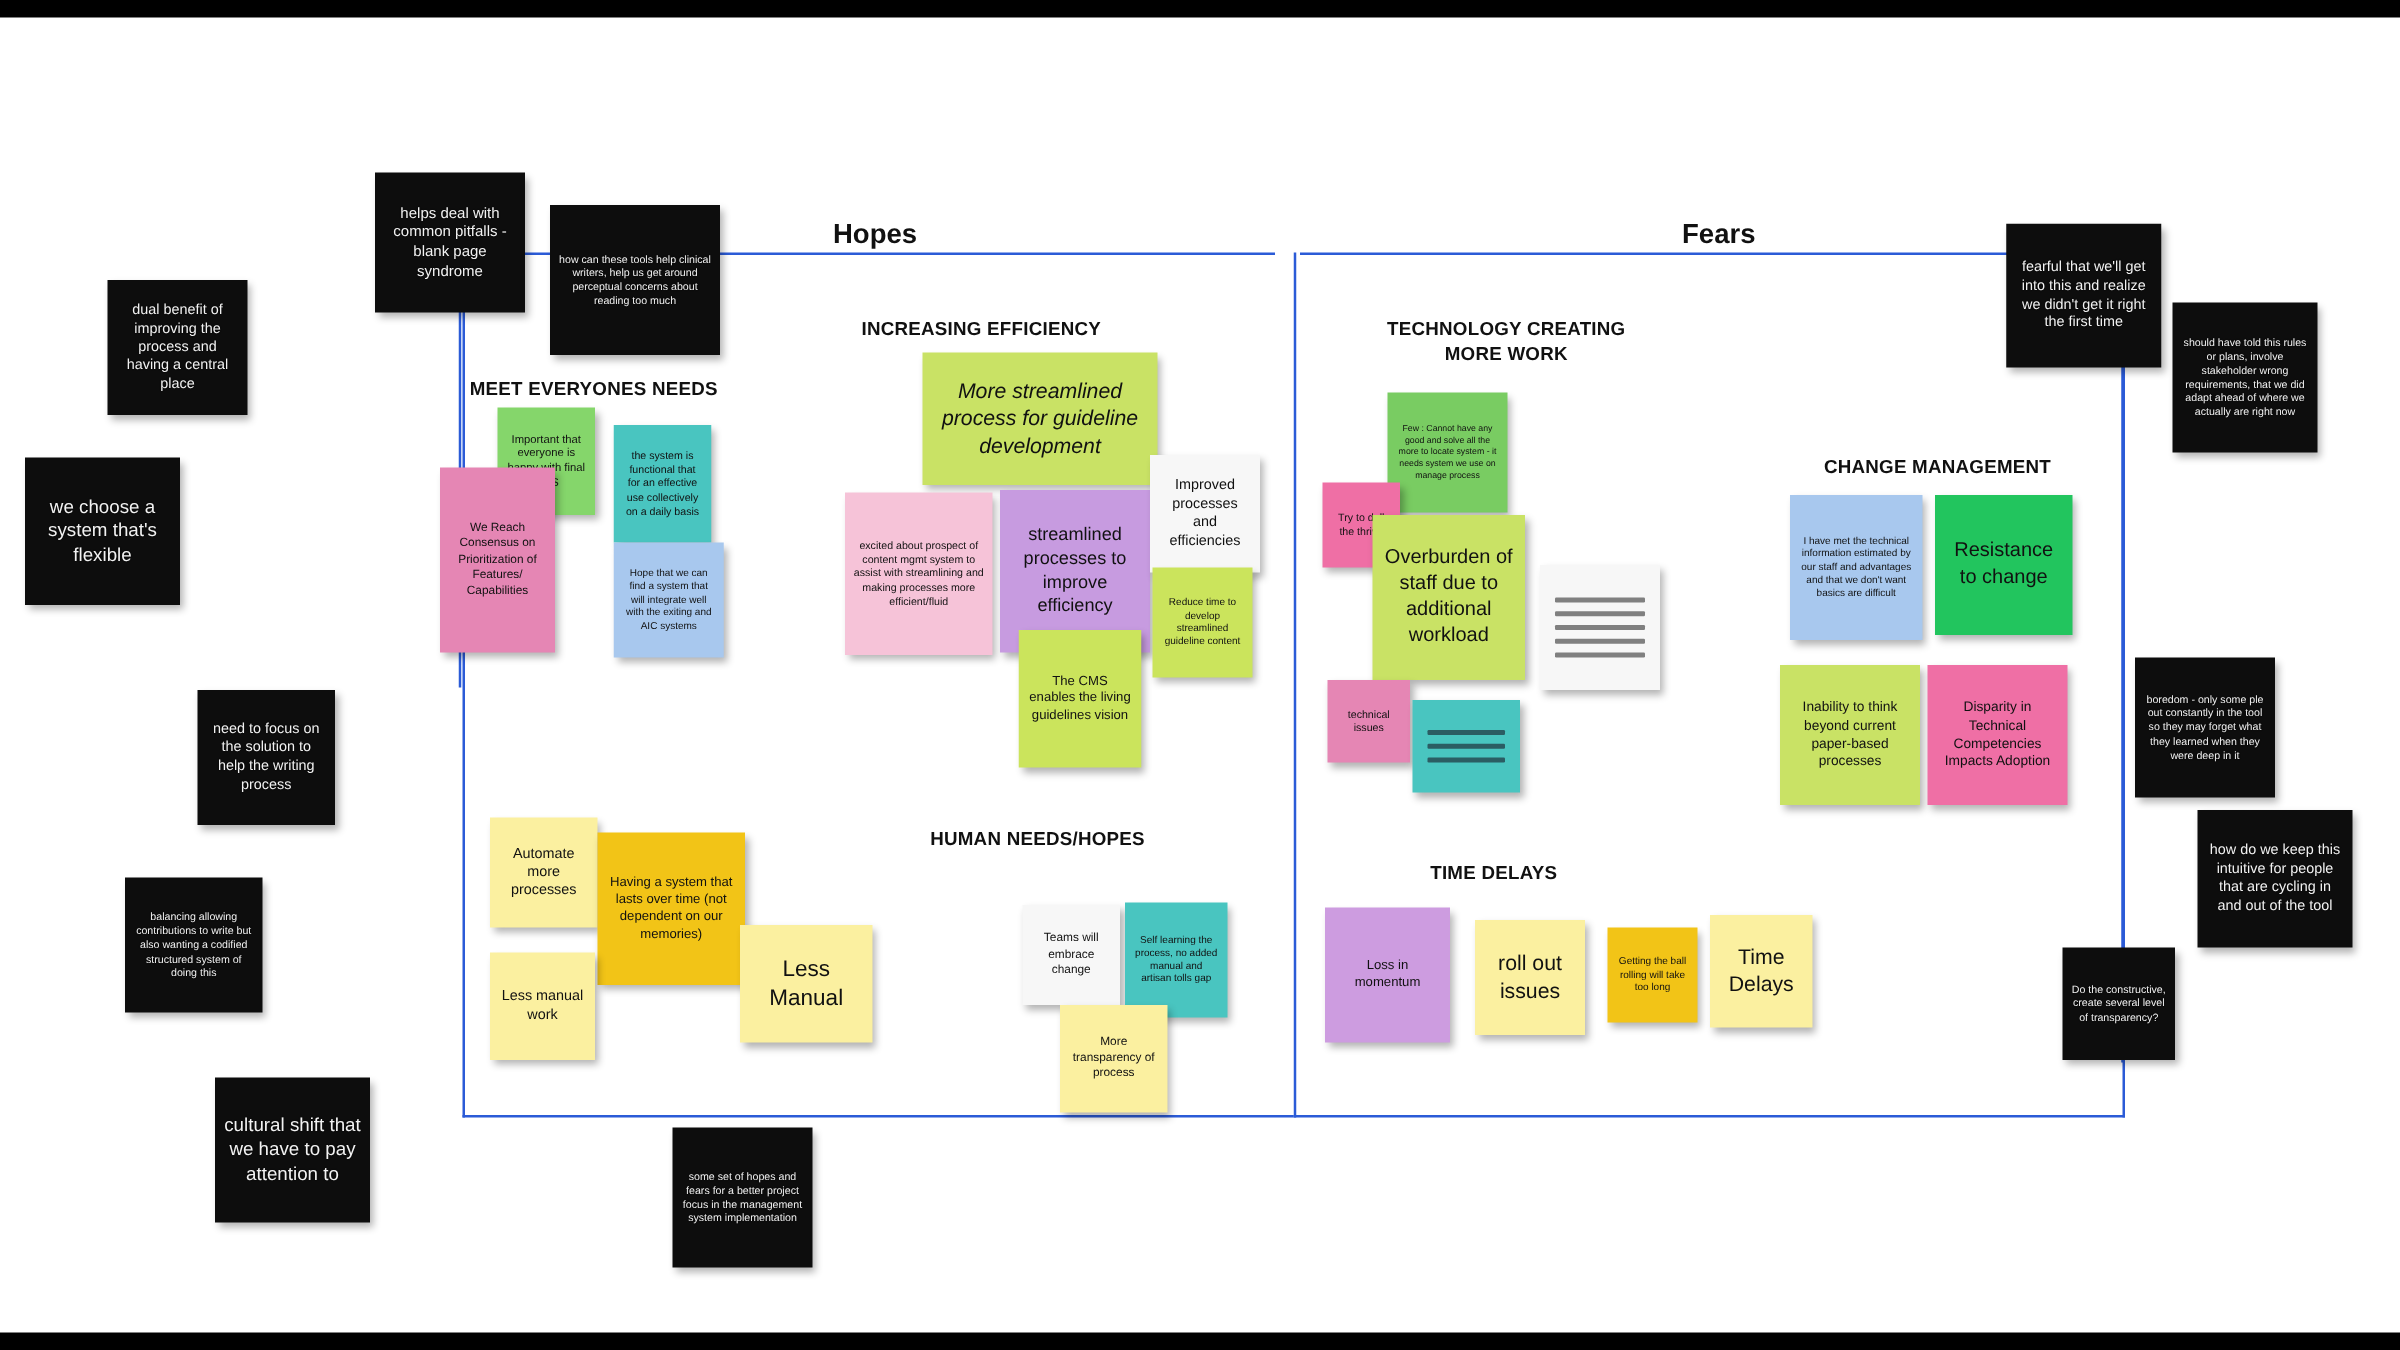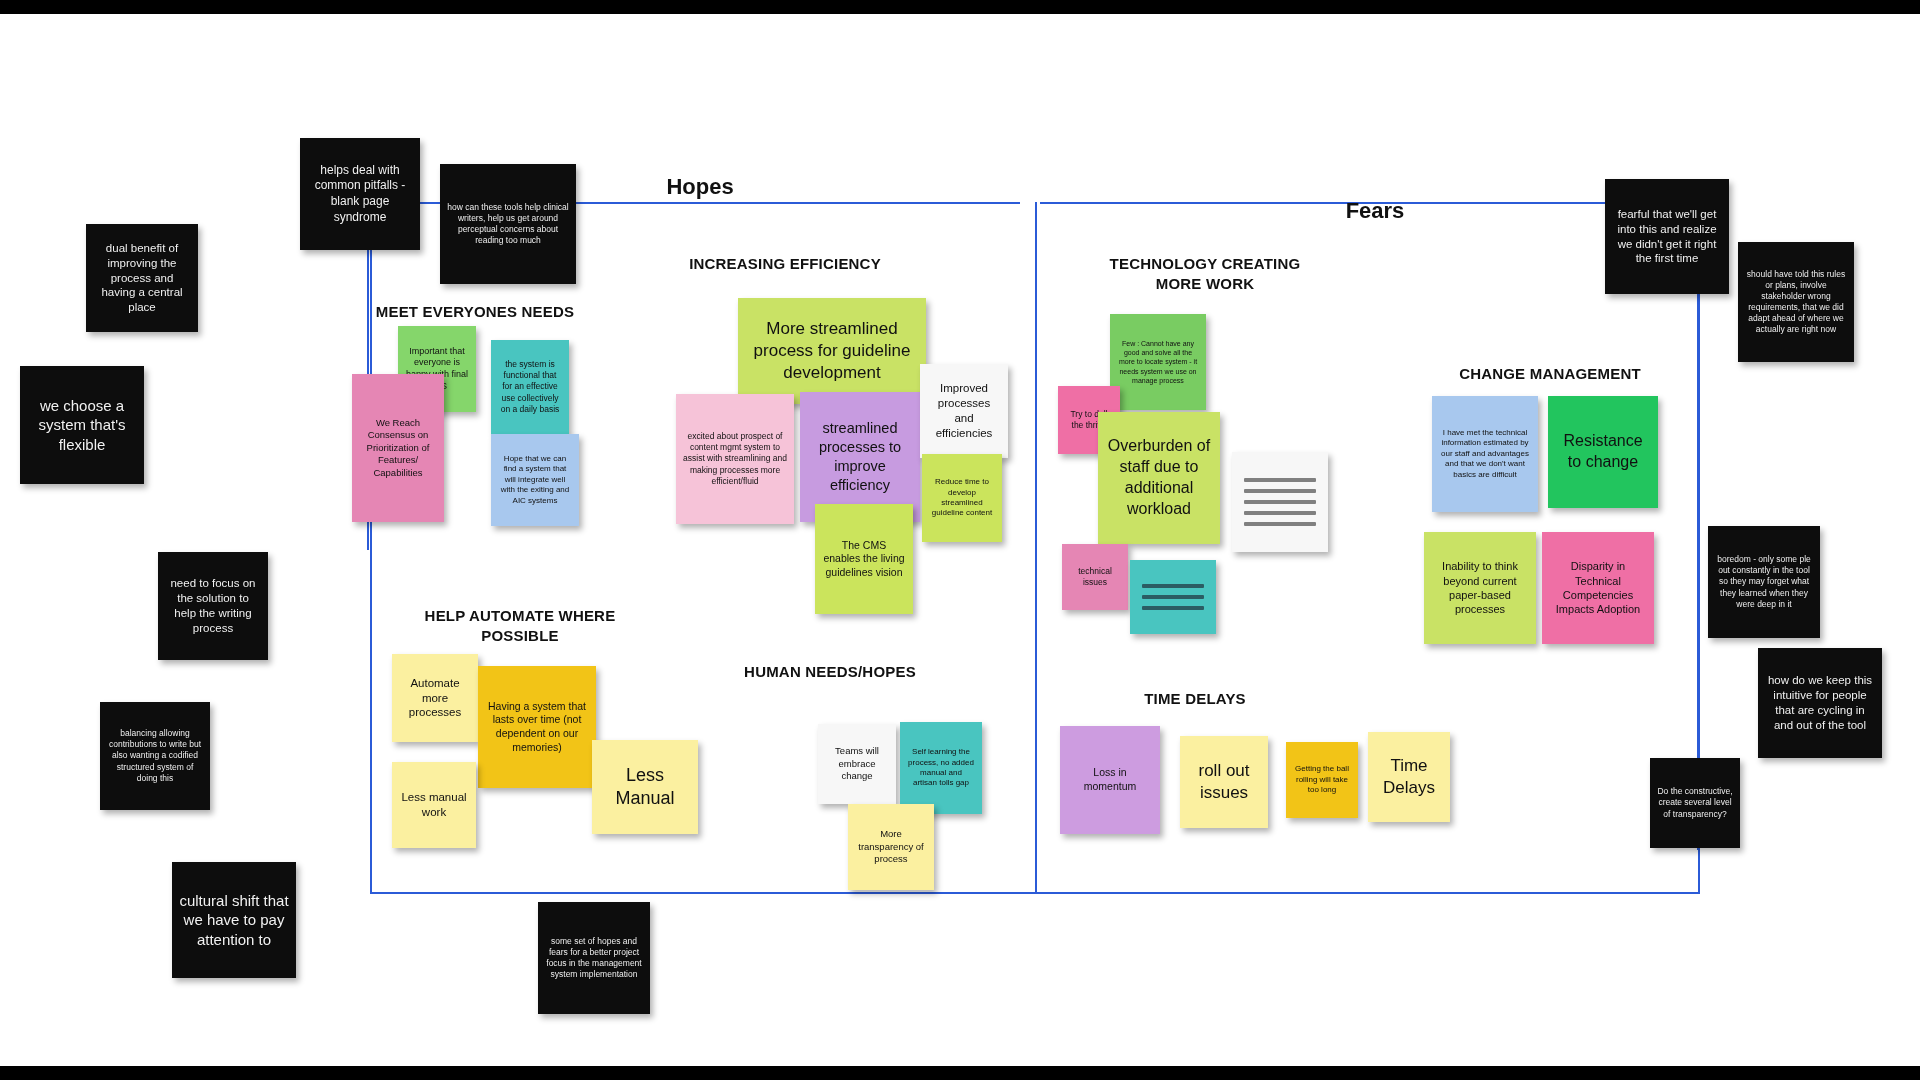--- a/index.html
+++ b/index.html
@@ -78,29 +78,27 @@
   <div class="frame-line frame-v" style="left:370px;top:188px;height:692px;"></div>
   <div class="frame-line frame-v" style="left:1035px;top:188px;height:692px;"></div>
   <div class="frame-line frame-v" style="left:1698px;top:188px;height:692px;"></div>
   <div class="frame-line frame-h" style="left:370px;top:878px;width:665px;"></div>
   <div class="frame-line frame-h" style="left:1035px;top:878px;width:665px;"></div>
 
   <div class="frame-line frame-v" style="left:367px;top:206px;height:330px;"></div>
   <div class="frame-line frame-v" style="left:1697px;top:246px;height:590px;"></div>
 
   <div class="quad-title" style="left:600px;top:160px;width:200px;">Hopes</div>
-  <div class="quad-title" style="left:1275px;top:160px;width:200px;margin-top:24px;">Fears</div>
+  <div class="quad-title" style="left:1275px;top:160px;width:200px;">Fears</div>
 
   <div class="section-title" style="left:340px;top:288px;width:270px;">MEET EVERYONES NEEDS</div>
   <div class="section-title" style="left:640px;top:240px;width:290px;">INCREASING EFFICIENCY</div>
   <div class="section-title" style="left:1040px;top:240px;width:330px;white-space:pre-line;">TECHNOLOGY CREATING
 MORE WORK</div>
   <div class="section-title" style="left:1400px;top:350px;width:300px;">CHANGE MANAGEMENT</div>
-  <div class="section-title" style="left:370px;top:592px;width:300px;white-space:pre-line;">HELP AUTOMATE WHERE
-POSSIBLE</div>
   <div class="section-title" style="left:700px;top:648px;width:260px;">HUMAN NEEDS/HOPES</div>
   <div class="section-title" style="left:1085px;top:675px;width:220px;">TIME DELAYS</div>
 
   <div class="note dark" style="left:300px;top:124px;width:120px;height:112px;background:#0d0d0d;font-size:12px;">
       <span>helps deal with common pitfalls - blank page syndrome</span>
     </div>
   <div class="note dark" style="left:440px;top:130px;width:136px;height:120px;background:#0d0d0d;font-size:8.5px;margin-top:20px;">
       <span>how can these tools help clinical writers, help us get around perceptual concerns about reading too much</span>
     </div>
   <div class="note dark" style="left:86px;top:210px;width:112px;height:108px;background:#0d0d0d;font-size:11.5px;">
@@ -143,21 +141,21 @@
   <div class="note" style="left:491px;top:326px;width:78px;height:94px;background:#49c5c0;font-size:8.5px;">
       <span>the system is functional that for an effective use collectively on a daily basis</span>
     </div>
   <div class="note" style="left:352px;top:360px;width:92px;height:148px;background:#e586b4;font-size:9.5px;">
       <span>We Reach Consensus on Prioritization of Features/ Capabilities</span>
     </div>
   <div class="note" style="left:491px;top:420px;width:88px;height:92px;background:#a8c8ee;font-size:8px;">
       <span>Hope that we can find a system that will integrate well with the exiting and AIC systems</span>
     </div>
 
-  <div class="note" style="left:738px;top:284px;width:188px;height:106px;background:#c9e265;font-size:17px;">
+  <div class="note" style="left:738px;top:268px;width:188px;height:106px;background:#c9e265;font-size:17px;font-style:italic;">
       <span>More streamlined process for guideline development</span>
     </div>
   <div class="note" style="left:676px;top:380px;width:118px;height:130px;background:#f6c3d8;font-size:8.5px;">
       <span>excited about prospect of content mgmt system to assist with streamlining and making processes more efficient/fluid</span>
     </div>
   <div class="note" style="left:800px;top:378px;width:120px;height:130px;background:#c79be0;font-size:14.5px;">
       <span>streamlined processes to improve efficiency</span>
     </div>
   <div class="note" style="left:920px;top:350px;width:88px;height:94px;background:#f7f7f7;font-size:11.5px;">
       <span>Improved processes and efficiencies</span>

